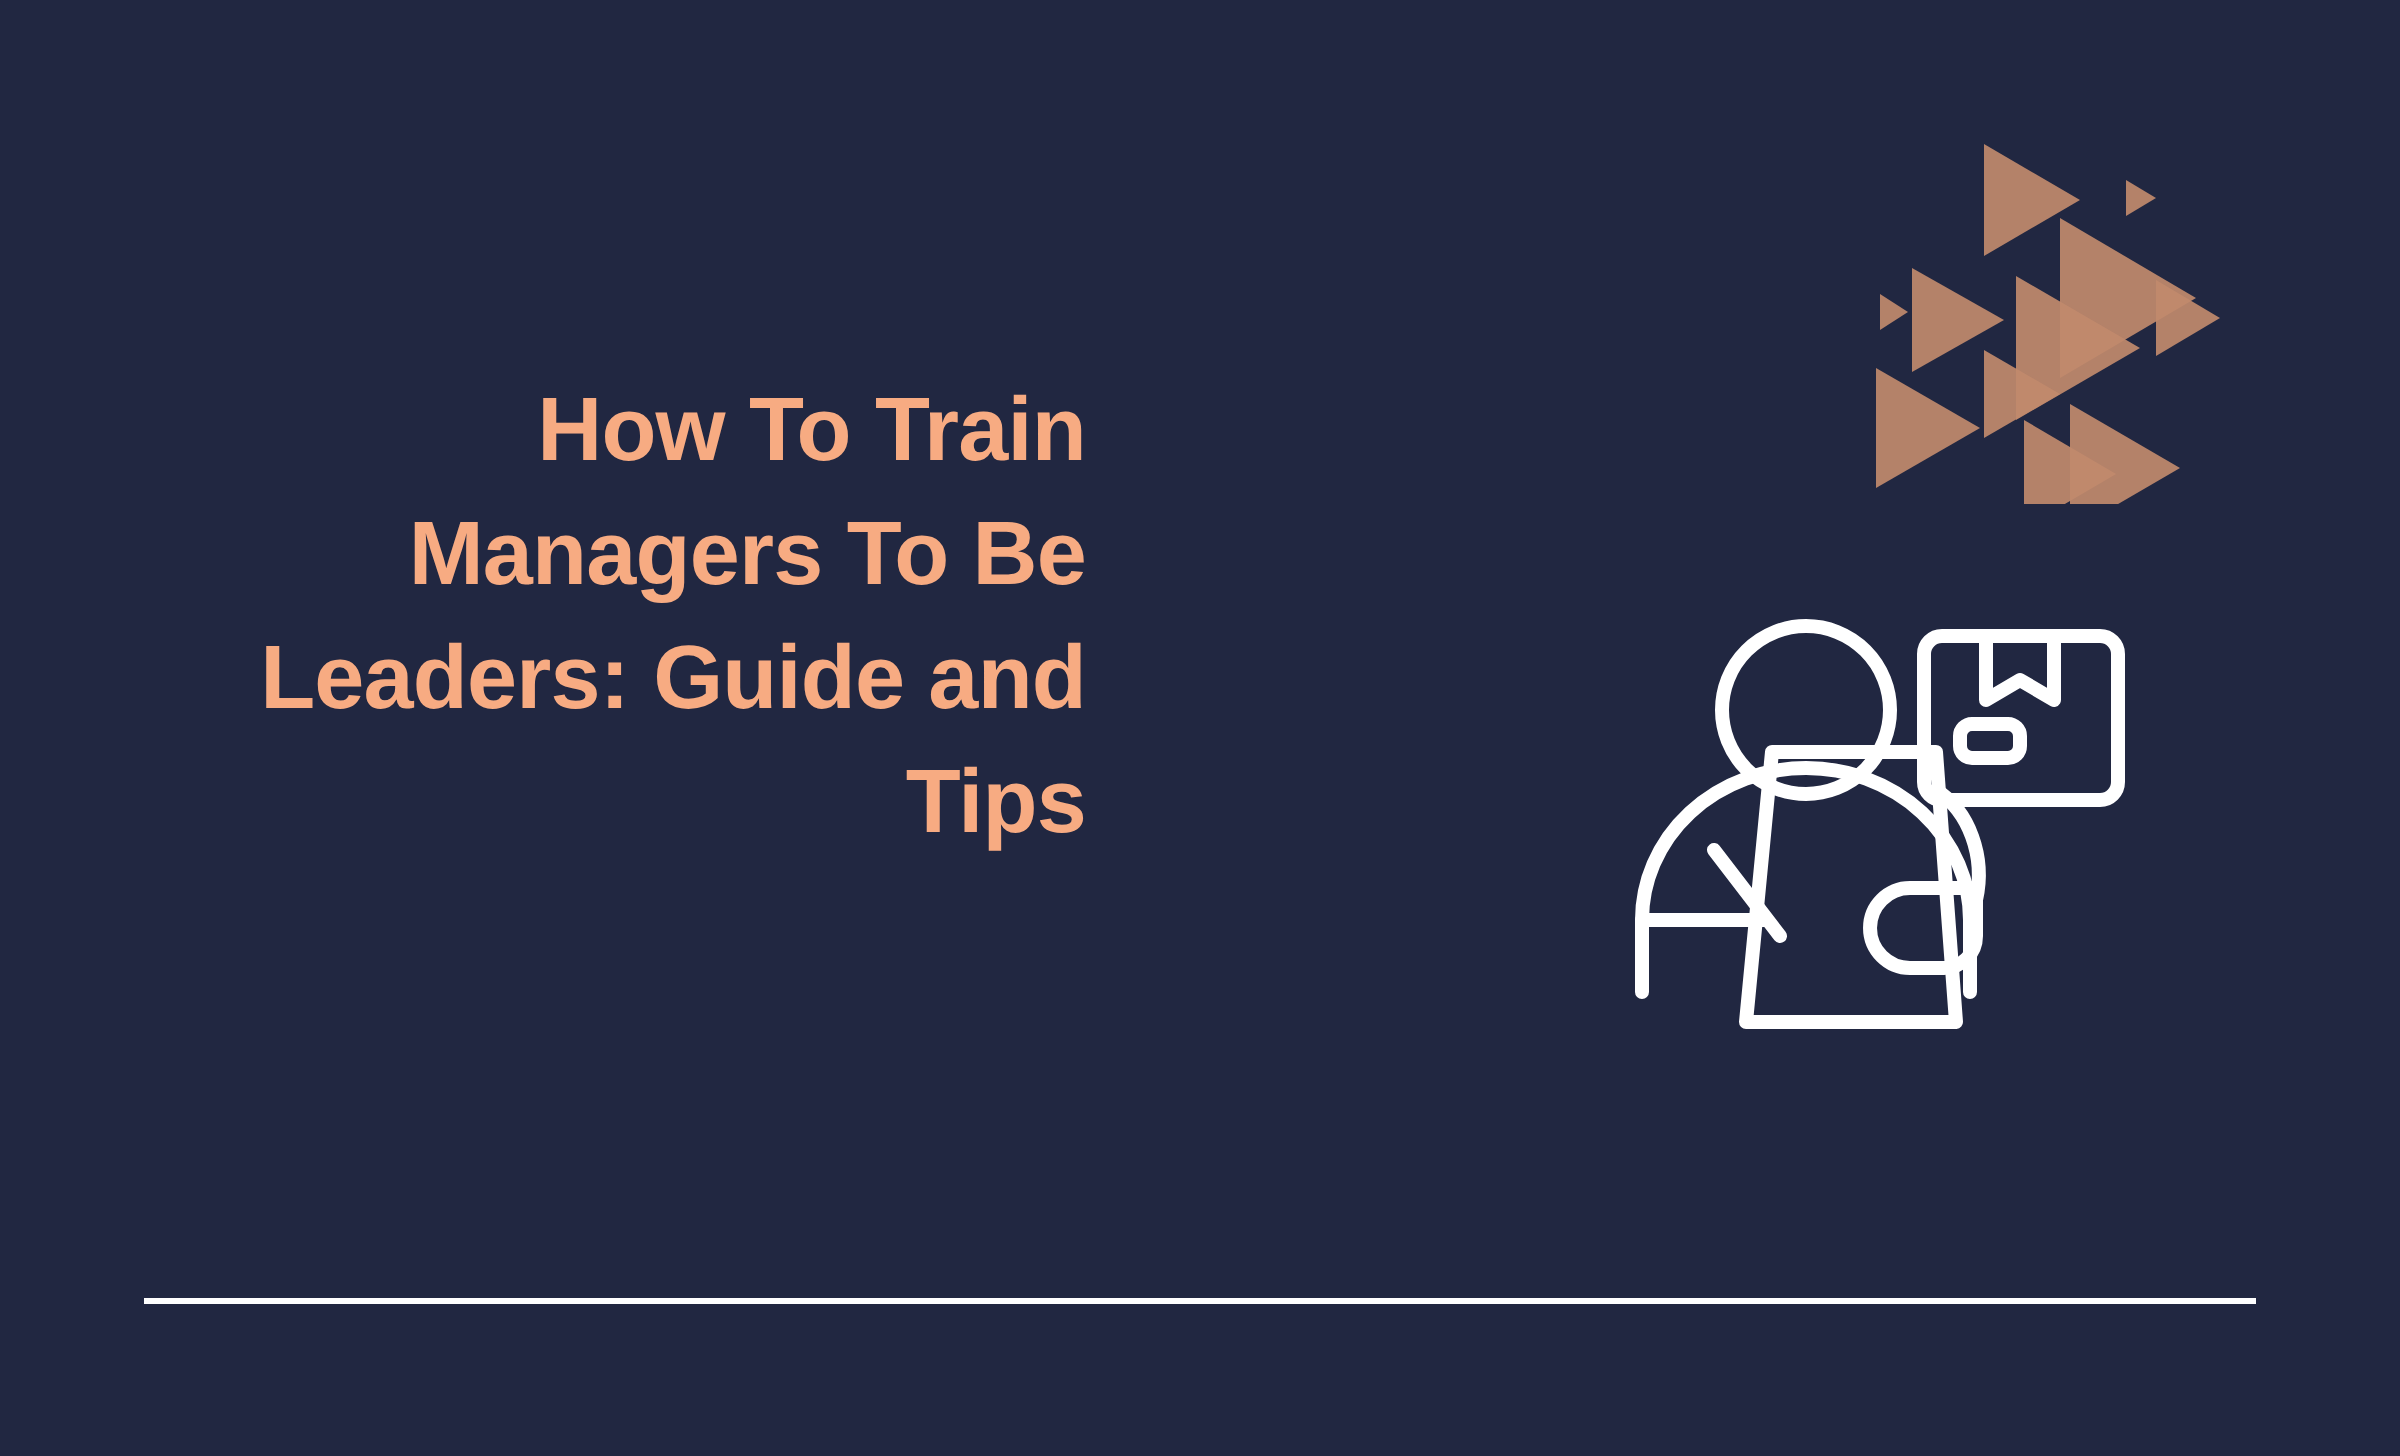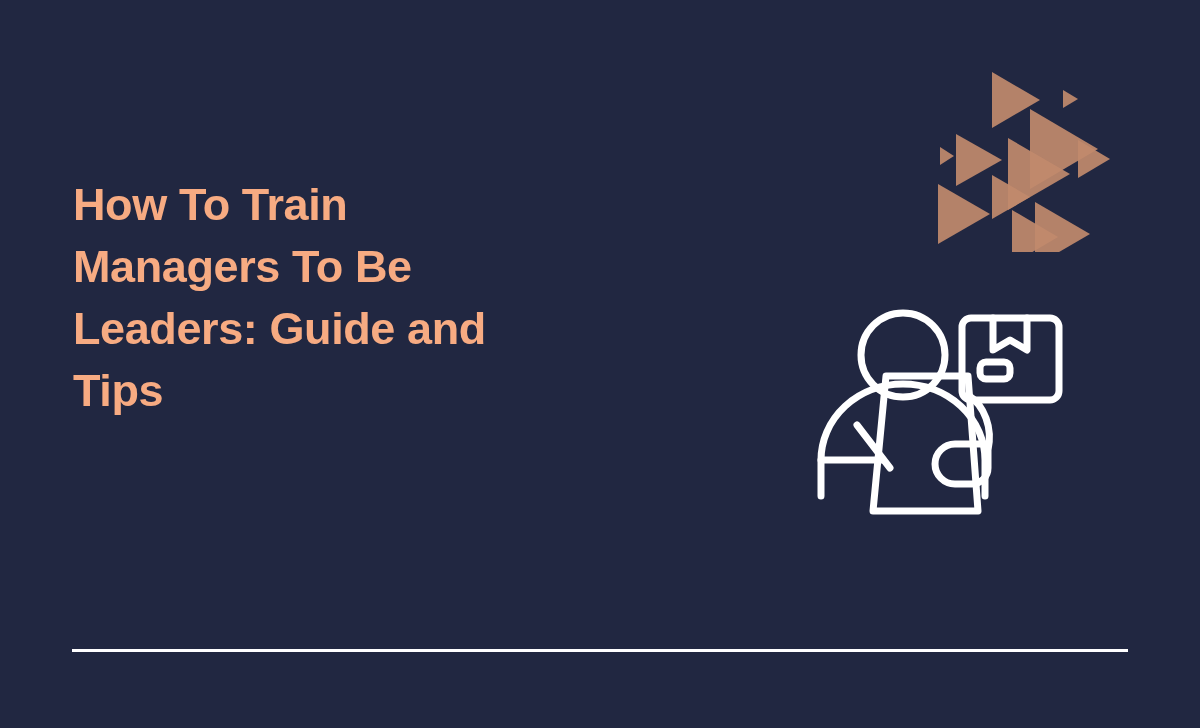--- a/index.html
+++ b/index.html
@@ -19,22 +19,23 @@
   #banner {
     position: absolute;
     inset: 0;
     background: #212741;
   }
 
   
   #title-block {
     position: absolute;
     left: 73px;
-    top: 174px;
+    top: 184px;
     width: 470px;
+    text-align: right;
   }
 
   #page-title {
     font-family: "Liberation Sans", sans-serif;
     font-weight: bold;
     font-size: 45px;
     line-height: 62px;
     letter-spacing: -0.4px;
     color: #f7ab82;
     white-space: pre-line;

